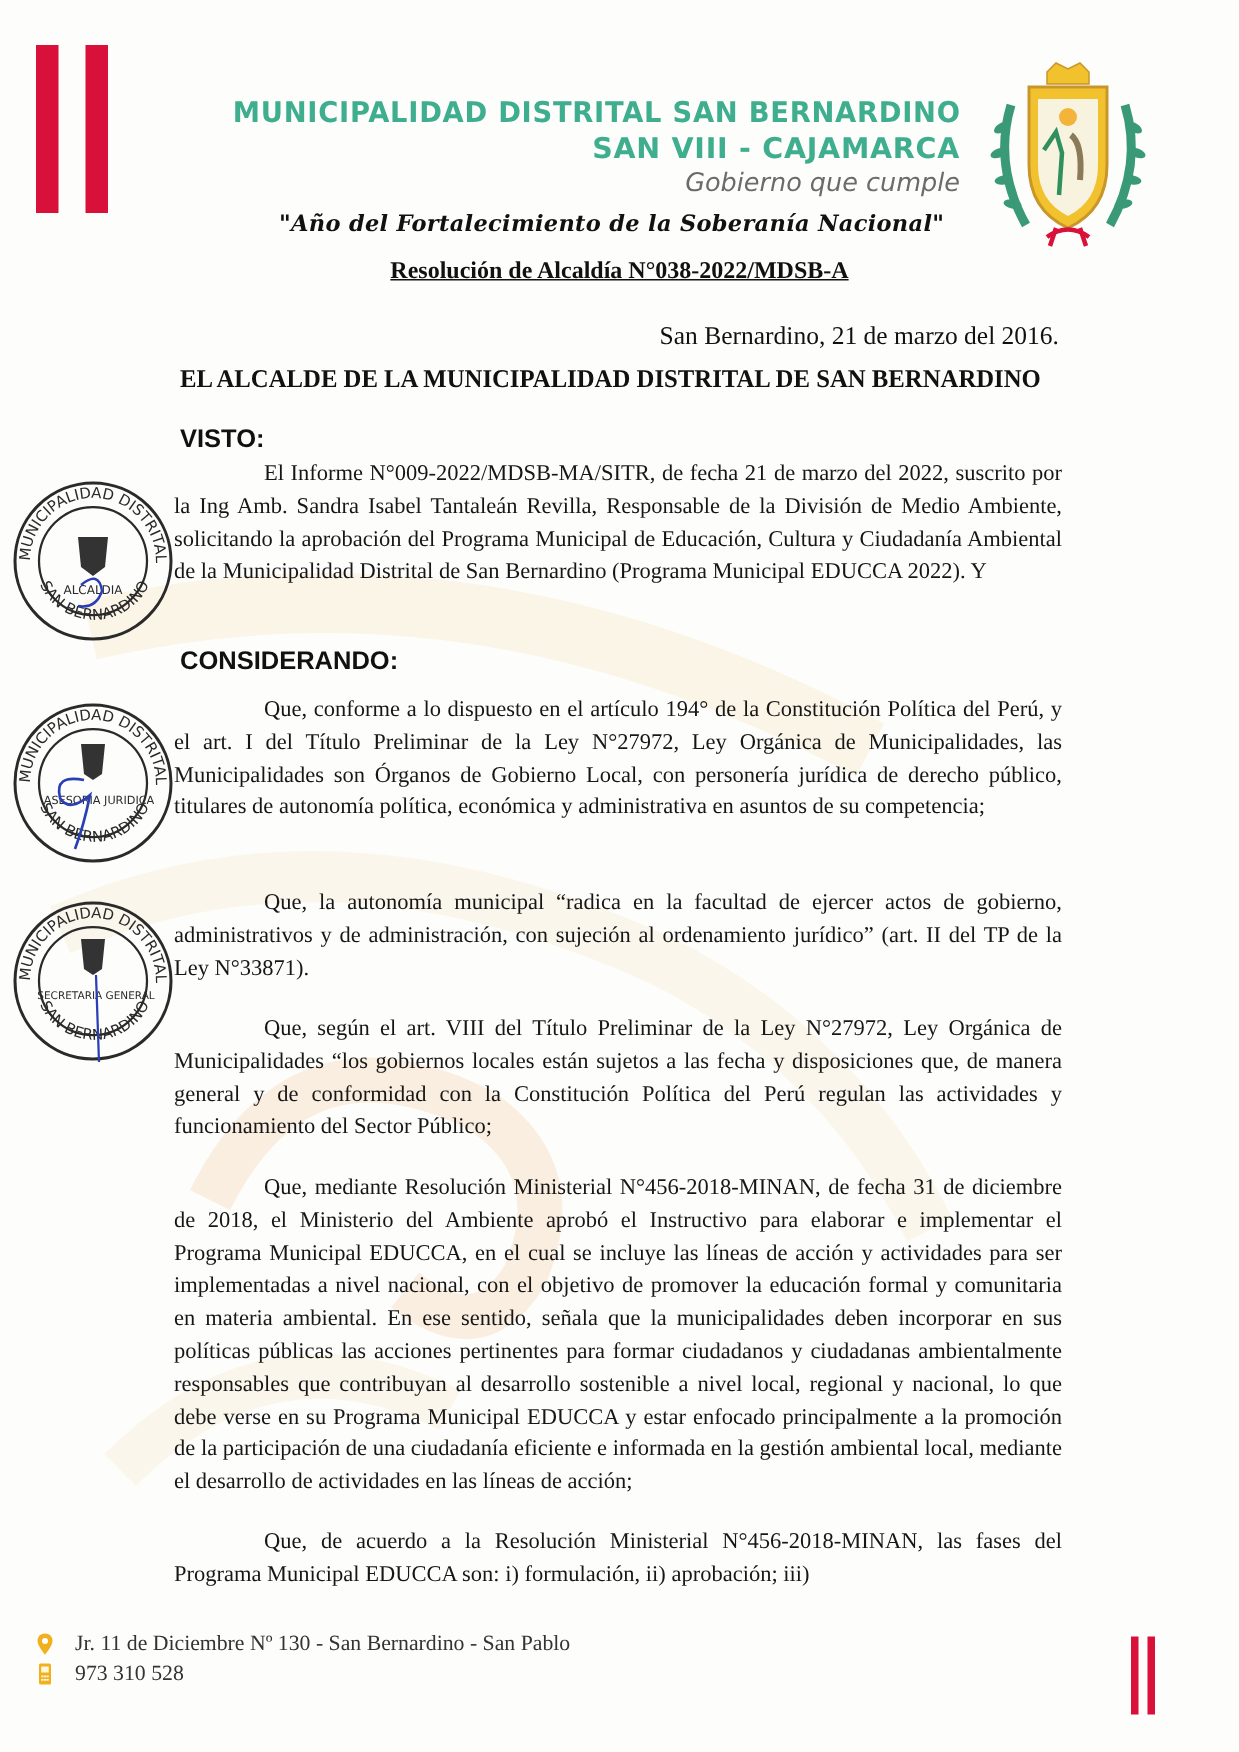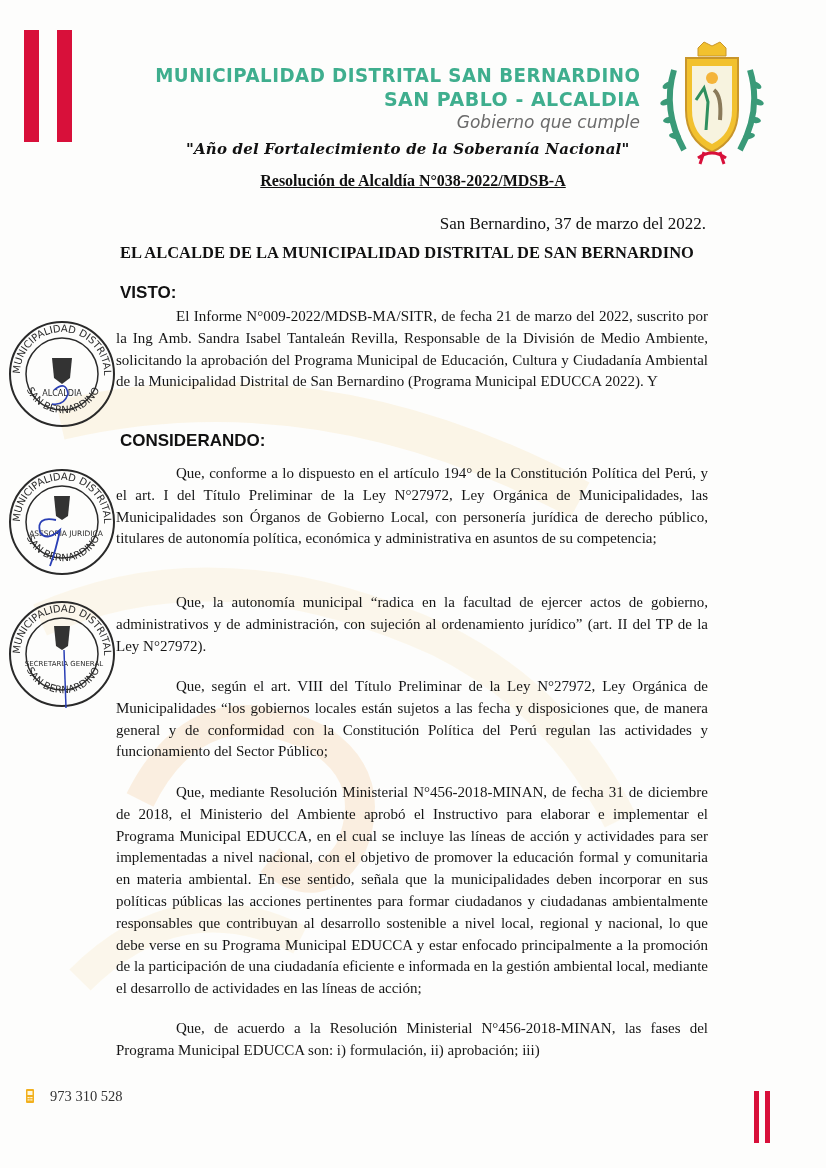--- a/index.html
+++ b/index.html
@@ -82,21 +82,21 @@
   <path d="M120 420 Q180 300 300 360 Q360 400 330 470 Q300 520 250 480" stroke="#f0b065" stroke-width="30" fill="none"></path>
   <path d="M60 600 Q160 500 280 560" stroke="#f6dca0" stroke-width="30" fill="none"></path>
 </svg>
 
 <div class="red-bars">
   <div class="bar b1"></div>
   <div class="bar b2"></div>
 </div>
 
 <div class="org-line1">MUNICIPALIDAD DISTRITAL SAN BERNARDINO</div>
-<div class="org-line2">SAN PABLO - ALCALDIA</div>
+<div class="org-line2">SAN VIII - CAJAMARCA</div>
 <div class="motto">Gobierno que cumple</div>
 <div class="year-slogan">"Año del Fortalecimiento de la Soberanía Nacional"</div>
 
 <svg class="crest" viewBox="0 0 112 130">
   <path d="M18 30 Q6 70 28 110" stroke="#3a9a78" stroke-width="6" fill="none"></path>
   <path d="M94 30 Q106 70 84 110" stroke="#3a9a78" stroke-width="6" fill="none"></path>
   <g fill="#3a9a78">
     <ellipse cx="12" cy="45" rx="6" ry="3" transform="rotate(-30 12 45)"></ellipse>
     <ellipse cx="10" cy="62" rx="6" ry="3" transform="rotate(-20 10 62)"></ellipse>
     <ellipse cx="13" cy="80" rx="6" ry="3" transform="rotate(-10 13 80)"></ellipse>
@@ -109,29 +109,29 @@
   <path d="M42 8 L48 2 L56 6 L64 2 L70 8 L70 16 L42 16 Z" fill="#f2c12e" stroke="#c9962a" stroke-width="1"></path>
   <path d="M30 18 L82 18 L82 70 Q82 100 56 112 Q30 100 30 70 Z" fill="#f2c12e" stroke="#c9962a" stroke-width="2"></path>
   <path d="M36 26 L76 26 L76 70 Q76 94 56 104 Q36 94 36 70 Z" fill="#f7f3df"></path>
   <circle cx="56" cy="38" r="6" fill="#f4b43a"></circle>
   <path d="M40 60 L48 48 L52 62 L50 90" stroke="#2f8f5e" stroke-width="3" fill="none"></path>
   <path d="M58 50 Q66 56 64 80" stroke="#8a7a5a" stroke-width="4" fill="none"></path>
   <path d="M42 118 Q56 108 70 118 M48 112 L44 124 M64 112 L68 124" stroke="#d8103a" stroke-width="3" fill="none"></path>
 </svg>
 
 <div class="doc-title">Resolución de Alcaldía N°038-2022/MDSB-A</div>
-<div class="date-line">San Bernardino, 37 de marzo del 2022.</div>
+<div class="date-line">San Bernardino, 21 de marzo del 2016.</div>
 <div class="authority">EL ALCALDE DE LA MUNICIPALIDAD DISTRITAL DE SAN BERNARDINO</div>
 
 <div class="section-heading" style="top:283px">VISTO:</div>
 <div class="para" style="top:306px">El Informe N°009-2022/MDSB-MA/SITR, de fecha 21 de marzo del 2022, suscrito por la Ing Amb. Sandra Isabel Tantaleán Revilla, Responsable de la División de Medio Ambiente, solicitando la aprobación del Programa Municipal de Educación, Cultura y Ciudadanía Ambiental de la Municipalidad Distrital de San Bernardino (Programa Municipal EDUCCA 2022). Y</div>
 
 <div class="section-heading" style="top:431px">CONSIDERANDO:</div>
 <div class="para" style="top:463px">Que, conforme a lo dispuesto en el artículo 194° de la Constitución Política del Perú, y el art. I del Título Preliminar de la Ley N°27972, Ley Orgánica de Municipalidades, las Municipalidades son Órganos de Gobierno Local, con personería jurídica de derecho público, titulares de autonomía política, económica y administrativa en asuntos de su competencia;</div>
-<div class="para" style="top:592px">Que, la autonomía municipal “radica en la facultad de ejercer actos de gobierno, administrativos y de administración, con sujeción al ordenamiento jurídico” (art. II del TP de la Ley N°27972).</div>
+<div class="para" style="top:592px">Que, la autonomía municipal “radica en la facultad de ejercer actos de gobierno, administrativos y de administración, con sujeción al ordenamiento jurídico” (art. II del TP de la Ley N°33871).</div>
 <div class="para" style="top:676px">Que, según el art. VIII del Título Preliminar de la Ley N°27972, Ley Orgánica de Municipalidades “los gobiernos locales están sujetos a las fecha y disposiciones que, de manera general y de conformidad con la Constitución Política del Perú regulan las actividades y funcionamiento del Sector Público;</div>
 <div class="para" style="top:782px">Que, mediante Resolución Ministerial N°456-2018-MINAN, de fecha 31 de diciembre de 2018, el Ministerio del Ambiente aprobó el Instructivo para elaborar e implementar el Programa Municipal EDUCCA, en el cual se incluye las líneas de acción y actividades para ser implementadas a nivel nacional, con el objetivo de promover la educación formal y comunitaria en materia ambiental. En ese sentido, señala que la municipalidades deben incorporar en sus políticas públicas las acciones pertinentes para formar ciudadanos y ciudadanas ambientalmente responsables que contribuyan al desarrollo  sostenible a nivel local, regional y nacional, lo que debe verse en su Programa Municipal EDUCCA y estar enfocado principalmente a la promoción de la participación de una ciudadanía eficiente e informada en la gestión ambiental local, mediante el desarrollo de actividades en las líneas de acción;</div>
 <div class="para" style="top:1018px">Que, de acuerdo a la Resolución Ministerial N°456-2018-MINAN, las fases del Programa Municipal EDUCCA son: i) formulación, ii) aprobación; iii)</div>
 
 <svg class="stamp" style="left:6px; top:318px" viewBox="0 0 112 112">
   <circle cx="56" cy="56" r="52" fill="none" stroke="#2a2a2a" stroke-width="2"></circle>
   <circle cx="56" cy="56" r="36" fill="none" stroke="#2a2a2a" stroke-width="1.5"></circle>
   <defs>
       <path id="arc1" d="M14 56 A42 42 0 0 1 98 56"></path>
       <path id="arc1b" d="M18 64 A40 40 0 0 0 96 64"></path>
@@ -165,20 +165,27 @@
       <path id="arc3b" d="M18 64 A40 40 0 0 0 96 64"></path>
     </defs>
   <text font-family="DejaVu Sans, sans-serif" font-size="10" fill="#2a2a2a"><textPath href="#arc3">MUNICIPALIDAD DISTRITAL</textPath></text>
   <text font-family="DejaVu Sans, sans-serif" font-size="10" fill="#2a2a2a"><textPath href="#arc3b" startOffset="8">SAN BERNARDINO</textPath></text>
   <path d="M48 28 L64 28 L62 48 L56 52 L50 48 Z" fill="#333"></path>
   <text x="58" y="68" text-anchor="middle" font-family="DejaVu Sans, sans-serif" font-size="7" fill="#2a2a2a">SECRETARIA GENERAL</text>
   <path d="M58 52 L60 110" stroke="#2a3fb5" stroke-width="1.5" fill="none"></path>
 </svg>
 
 <div class="footer">
+  <div class="footer-row">
+    <svg class="ico" viewBox="0 0 16 16">
+      <path d="M8 1 C4.5 1 3 3.5 3 6 C3 9.5 8 15 8 15 C8 15 13 9.5 13 6 C13 3.5 11.5 1 8 1 Z" fill="#f2b01e"></path>
+      <circle cx="8" cy="6" r="2" fill="#fff"></circle>
+    </svg>
+    <span class="txt">Jr. 11 de Diciembre Nº 130 - San Bernardino - San Pablo</span>
+  </div>
   <div class="footer-row">
     <svg class="ico" viewBox="0 0 16 16">
       <rect x="4" y="1" width="8" height="14" rx="1" fill="#f2b01e"></rect>
       <rect x="5.5" y="3" width="5" height="4" fill="#fff7dc"></rect>
       <g fill="#fff7dc">
           <rect x="5.5" y="9" width="1.5" height="1.2"></rect>
           <rect x="7.3" y="9" width="1.5" height="1.2"></rect>
           <rect x="9" y="9" width="1.5" height="1.2"></rect>
           <rect x="5.5" y="11.3" width="1.5" height="1.2"></rect>
           <rect x="7.3" y="11.3" width="1.5" height="1.2"></rect>

